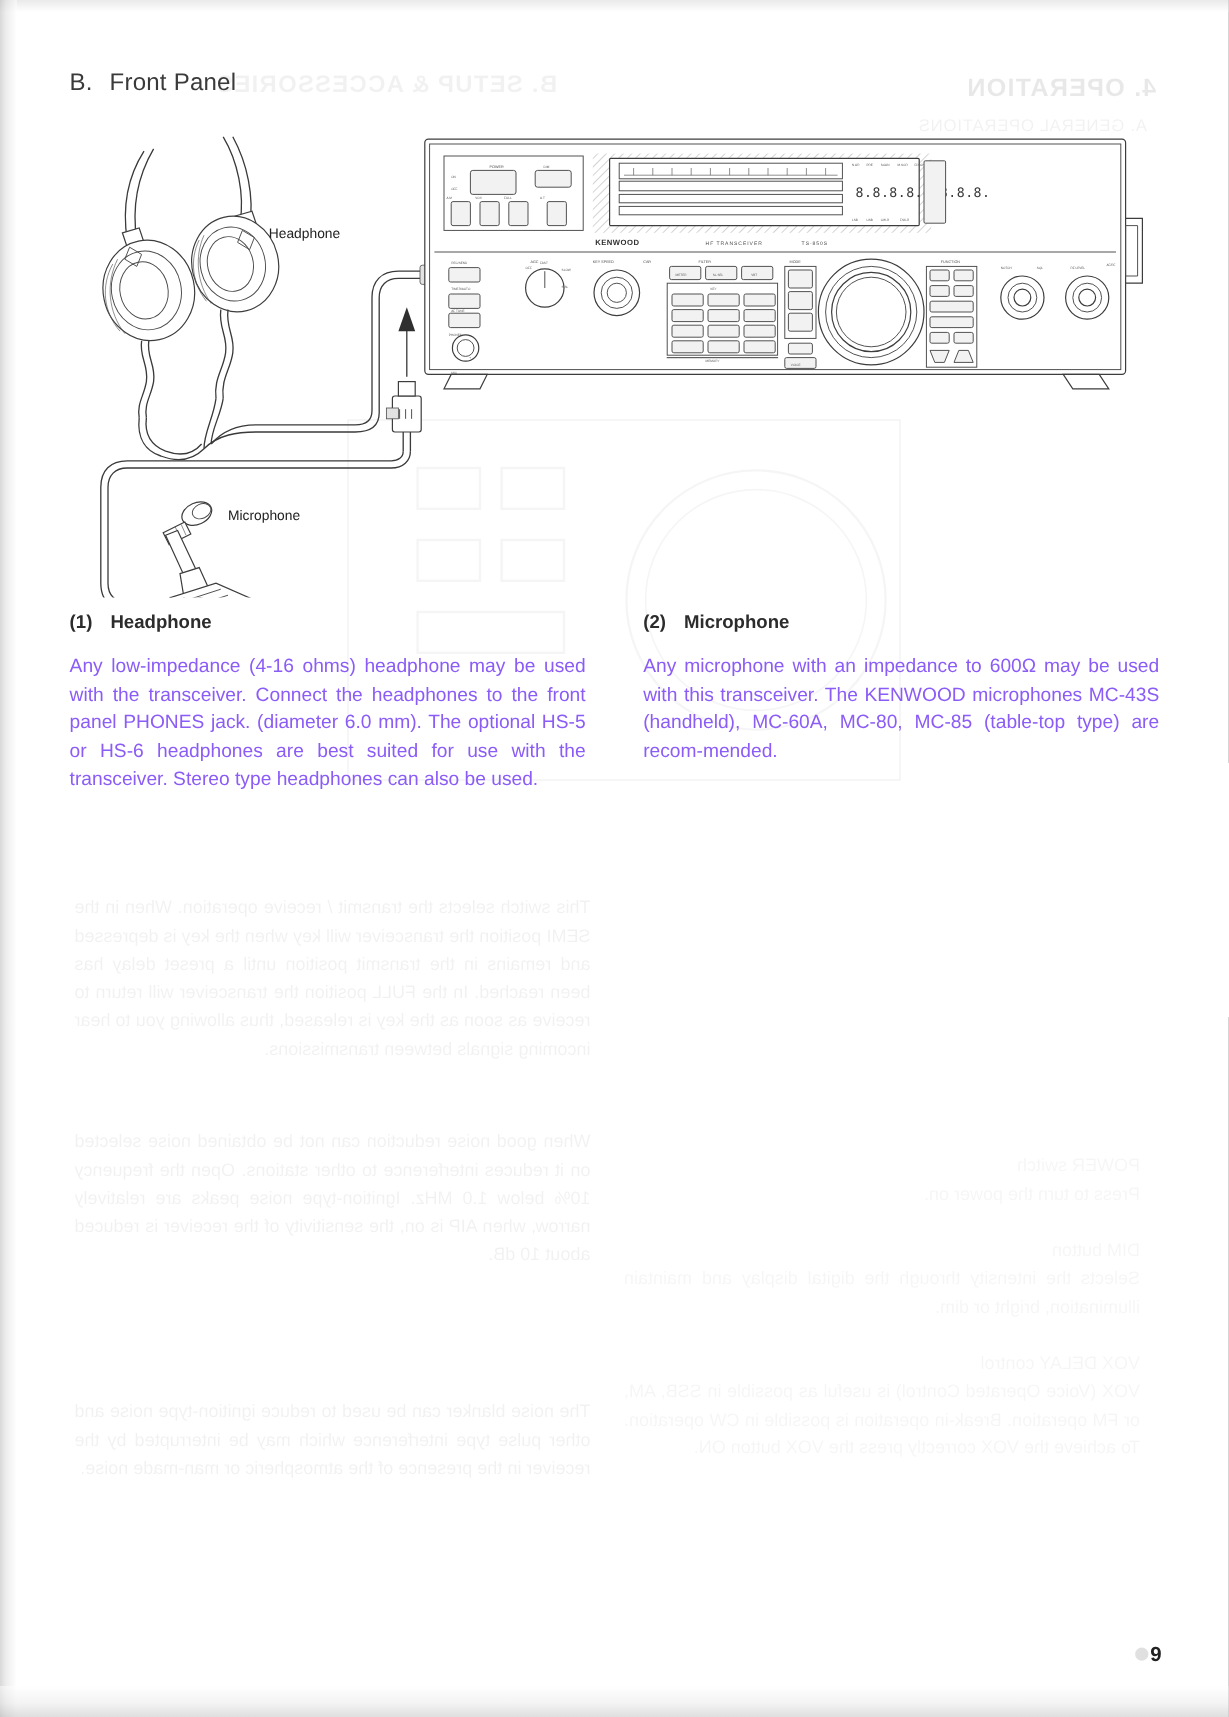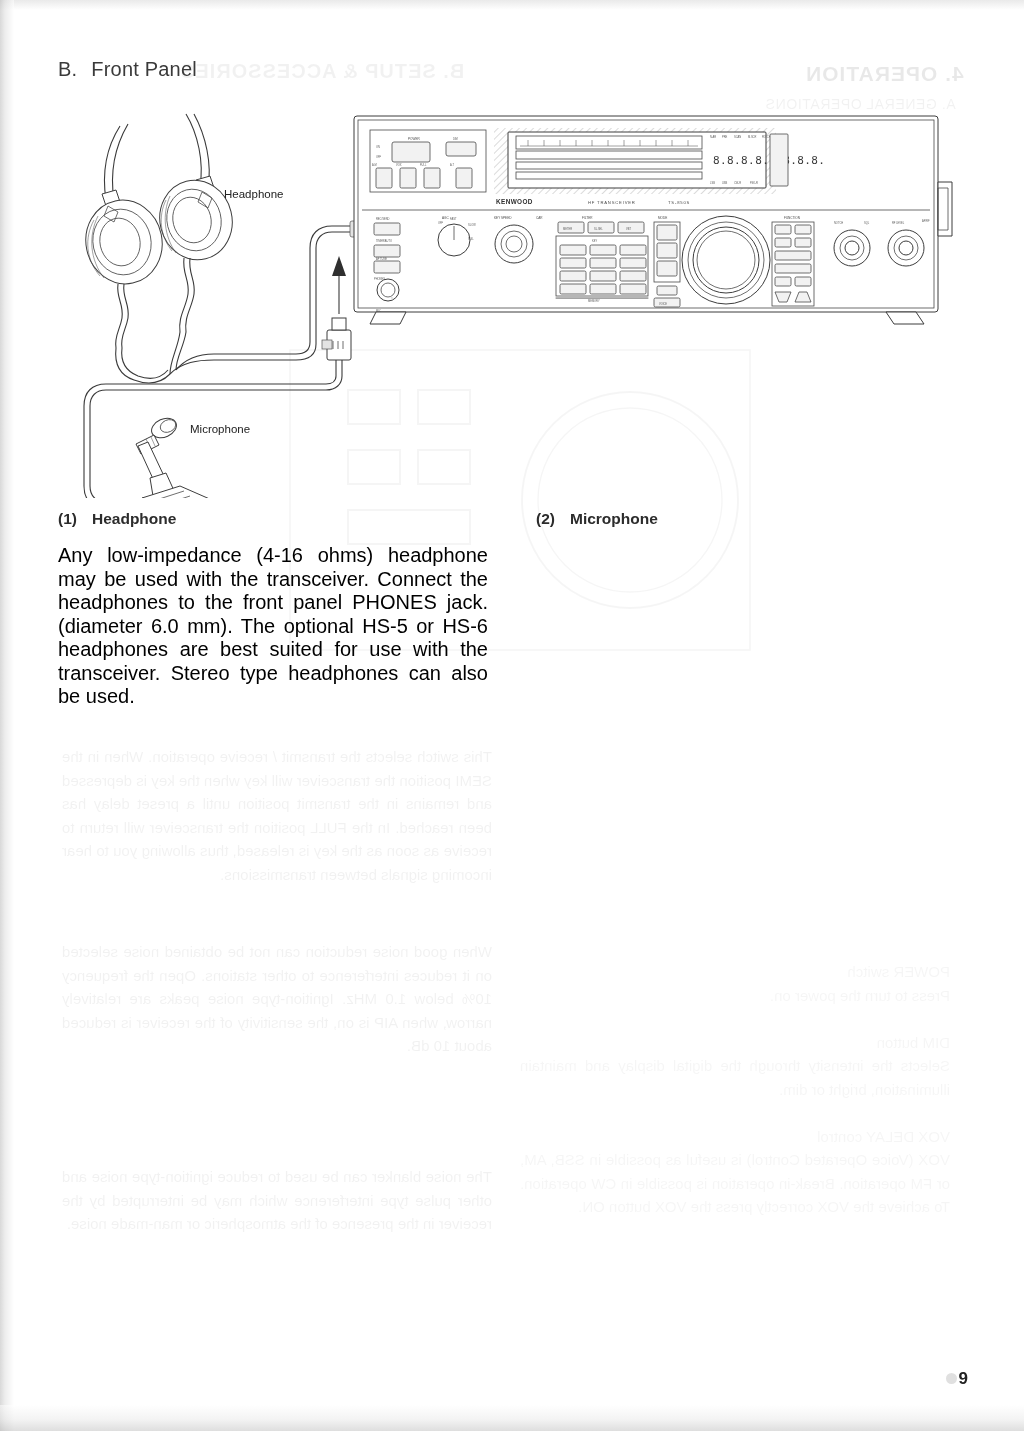--- a/index.html
+++ b/index.html
@@ -89,23 +89,23 @@
   }
   .col { width: 430px; }
   .col-heading {
     font-size: 15.5px;
     color: #2c2c2c;
     margin: 0 0 16px 0;
     display: flex;
   }
   .col-heading .num { width: 34px; flex: none; }
   .col-body {
-    font-size: 20px;
+    font-size: 16px;
     line-height: 23.5px;
-    color: #000000;
+    color: #8b5cf6;
     text-align: justify;
     margin: 0;
   }
 
   .page-number {
     position: absolute;
     right: 56px;
     bottom: 42px;
     font-size: 17px;
     font-weight: bold;
@@ -483,20 +483,21 @@
         <span class="num">(1)</span>
         <span>Headphone</span>
       </h3>
       <p class="col-body">Any low-impedance (4-16 ohms) headphone may be used with the transceiver. Connect the headphones to the front panel PHONES jack. (diameter 6.0 mm). The optional HS-5 or HS-6 headphones are best suited for use with the transceiver. Stereo type headphones can also be used.</p>
     </div>
     <div class="col">
       <h3 class="col-heading">
         <span class="num">(2)</span>
         <span>Microphone</span>
       </h3>
+      <p class="col-body">Any microphone with an impedance to 600Ω may be used with this transceiver. The KENWOOD microphones MC-43S (handheld), MC-60A, MC-80, MC-85 (table-top type) are recom-mended.</p>
     </div>
   </div>
 
   <div class="page-number">
     <span class="smudge"></span>
     <span>9</span>
   </div>
 
 </div>
 

